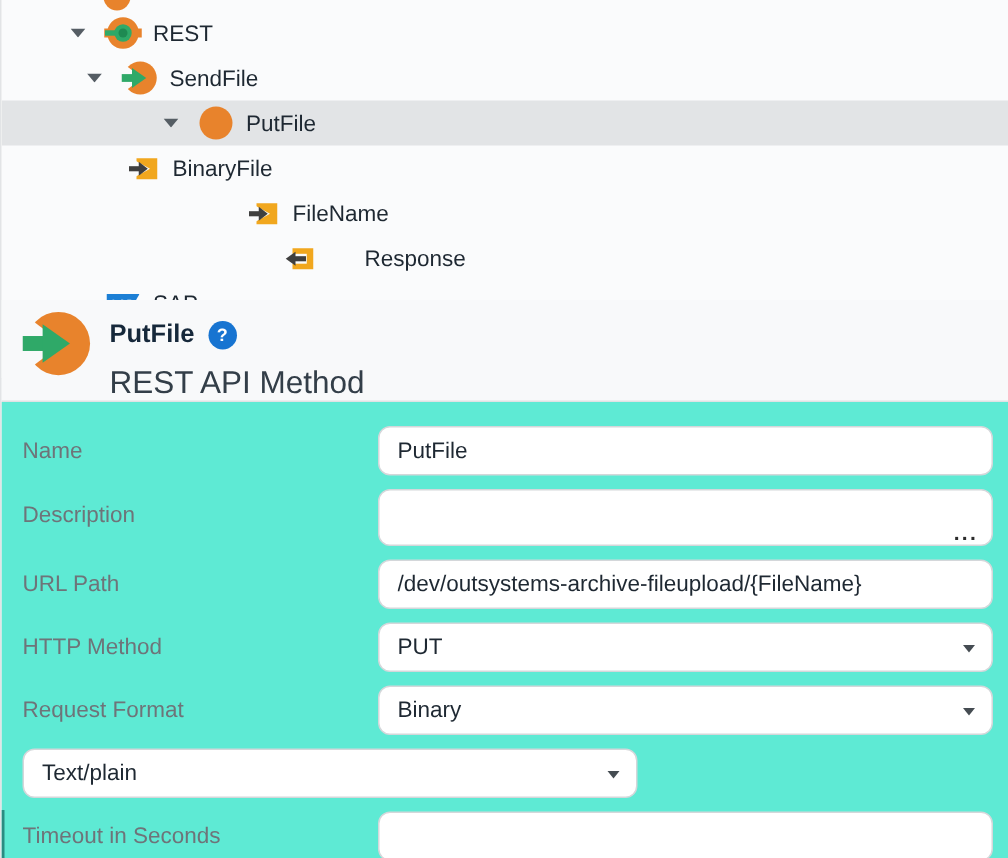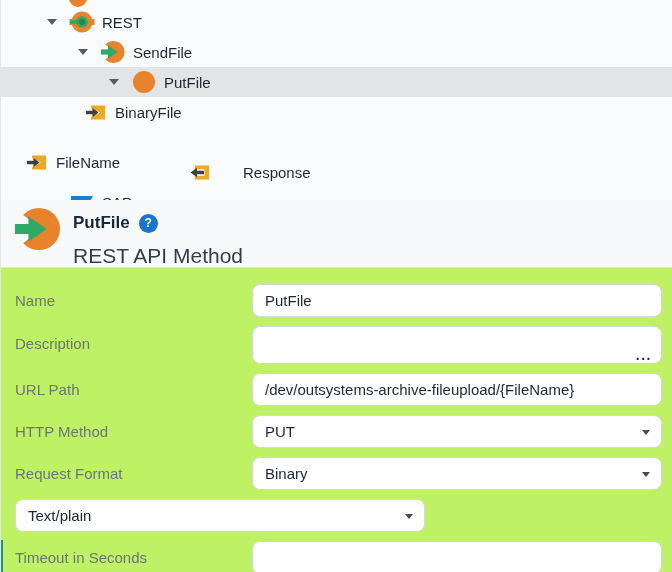--- a/index.html
+++ b/index.html
@@ -55,21 +55,21 @@
     cursor:pointer;
   }
   .panel-subtitle { position:absolute; left:72px; top:44px; font-size:21px; color:#333E48; }
   .header-divider {
     position:absolute; top:267px; left:0; right:0; height:1px; background:#E0E2E4;
   }
 
   
   .form {
     position:absolute; top:268px; left:0; right:0; bottom:0;
-    background:#bef264;
+    background:#5eead4;
     padding:16px 10px 0 14px;
   }
   .form-row { display:flex; margin-bottom:9px; }
   .form-label {
     flex:1 1 auto; font-size:15px; color:#6E7479;
     display:flex; align-items:center;
   }
   .control { position:relative; flex:0 0 410px; }
   .input-box, .dropdown-box, .textarea-box {
     width:100%; height:33px;
@@ -123,21 +123,21 @@
           <circle cx="13" cy="13" r="10.5" fill="#E8832C"></circle>
           <rect x="0.5" y="10" width="3.5" height="6" fill="#E8832C"></rect>
           <rect x="22" y="10" width="3.5" height="6" fill="#E8832C"></rect>
           <rect x="1" y="11.2" width="11" height="3.6" fill="#2FA968"></rect>
           <circle cx="13" cy="13" r="5.8" fill="#2FA968"></circle>
           <circle cx="13" cy="13" r="3" fill="#1E8A52"></circle>
         </svg>
       </span>
     <span class="tree-label">REST</span>
   </div>
-    <div class="tree-row" style="top: 37px; padding-left: 77px;">
+    <div class="tree-row" style="top: 37px; padding-left: 57px;">
     <span class="twisty">
         <svg width="10" height="6" viewBox="0 0 10 6">
           <path d="M0 0 H10 L5 6 Z" fill="#555D64"></path>
         </svg>
       </span>
     <span class="icon-box">
         <svg width="24" height="24" viewBox="0 0 24 24">
           <circle cx="12.5" cy="12" r="11" fill="#E8832C"></circle>
           <polygon points="0,1.5 14,12 0,22.5" fill="#FAFBFC"></polygon>
           <rect x="0" y="9.4" width="8" height="5.2" fill="#2FA968"></rect>
@@ -164,21 +164,21 @@
     <span class="icon-box">
         <svg width="19" height="19" viewBox="0 0 19 19">
           <rect x="5" y="2.5" width="14" height="14" fill="#F1A71E"></rect>
           <polygon points="4,4 14,9.5 4,15" fill="#FAFBFC"></polygon>
           <rect x="0" y="7.8" width="7.5" height="3.4" fill="#3F3F3F"></rect>
           <polygon points="6.5,4.8 12.5,9.5 6.5,14.2" fill="#3F3F3F"></polygon>
         </svg>
       </span>
     <span class="tree-label">BinaryFile</span>
   </div>
-    <div class="tree-row" style="top: 127px;  margin-top: 20px;">
+    <div class="tree-row" style="top: 127px; padding-left: 139px;">
     <span class="twisty"></span>
     <span class="icon-box">
         <svg width="19" height="19" viewBox="0 0 19 19">
           <rect x="5" y="2.5" width="14" height="14" fill="#F1A71E"></rect>
           <polygon points="4,4 14,9.5 4,15" fill="#FAFBFC"></polygon>
           <rect x="0" y="7.8" width="7.5" height="3.4" fill="#3F3F3F"></rect>
           <polygon points="6.5,4.8 12.5,9.5 6.5,14.2" fill="#3F3F3F"></polygon>
         </svg>
       </span>
     <span class="tree-label">FileName</span>

